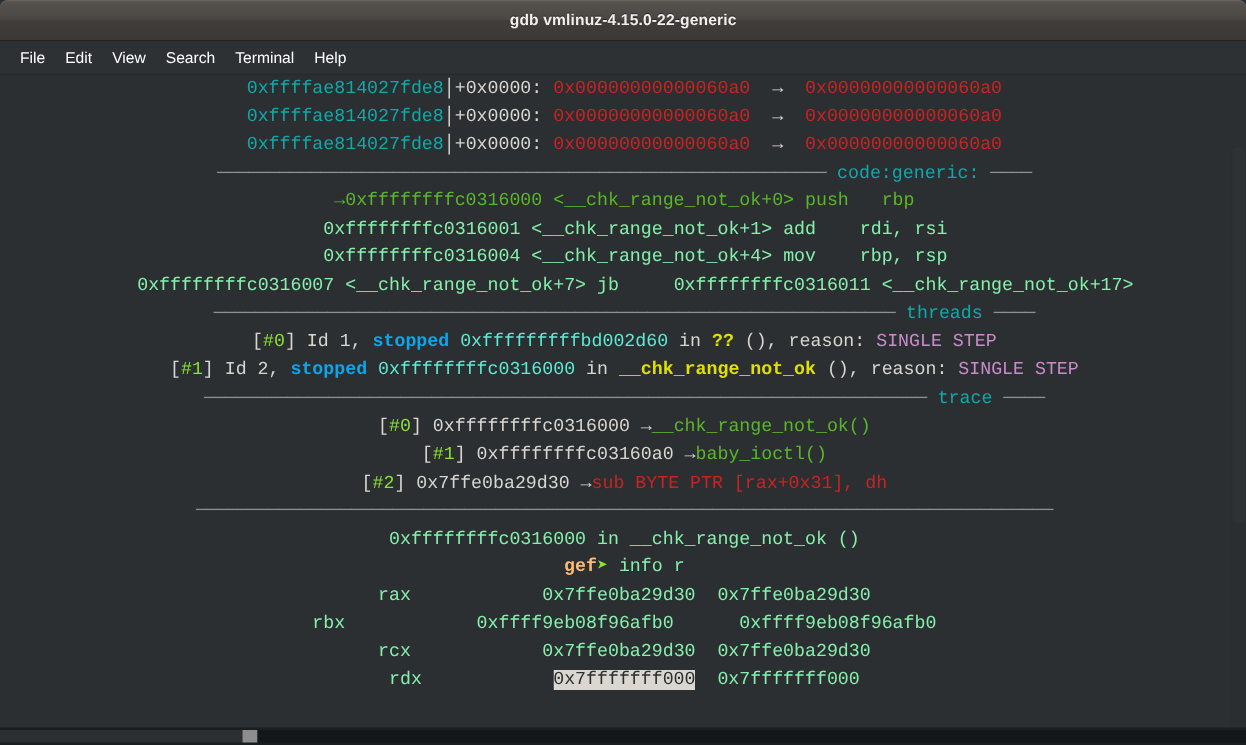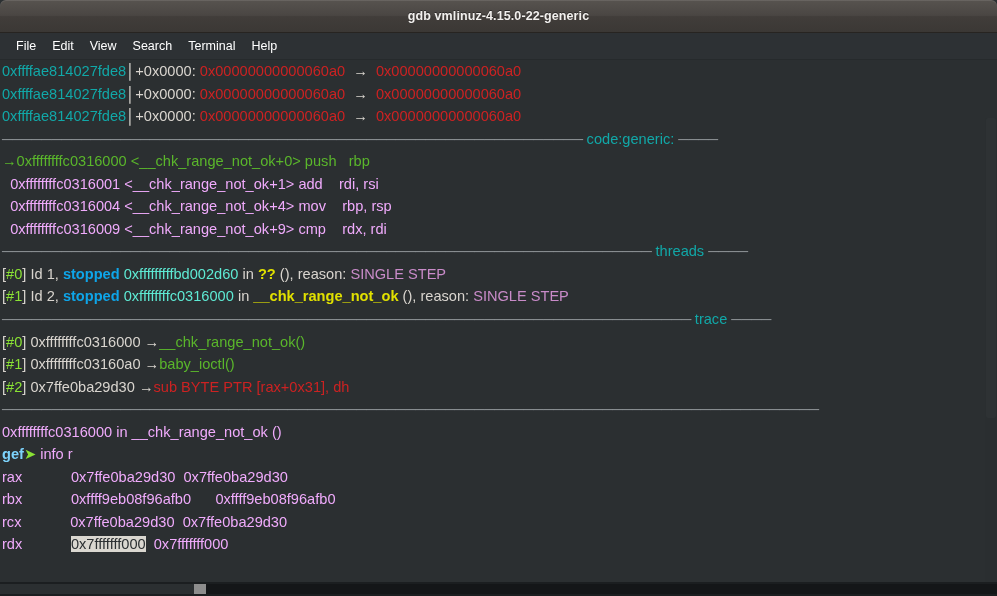--- a/index.html
+++ b/index.html
@@ -66,45 +66,46 @@
     white-space: nowrap;
     cursor: default;
   }
 
   
   #terminal {
     flex: 1 1 auto;
     background: #2b2f31;
     position: relative;
     overflow: hidden;
-    font-family: Liberation Sans, sans-serif;
+    font-family: Liberation Mono, monospace;
     font-size: 14.6px;
     line-height: 22.55px;
     color: #d6d2cc;
     padding: 0;
+    text-align: center;
   }
   .line {
     white-space: pre;
     height: 22.55px;
     line-height: 22.55px;
     padding-left: 2px;
   }
 
   
   .c-teal    { color: #11a8a8; }
   .c-red     { color: #cc2222; }
   .c-redb    { color: #0ea5e9; font-weight: bold; }
   .c-white   { color: #d9d5cf; }
   .c-green2  { color: #5ab62b; }
   .c-lgreen  { color: #8ae234; }
-  .c-lgreenb { color: #7dd3fc; font-weight: bold; }
+  .c-lgreenb { color: #fdba74; font-weight: bold; }
   .c-blue    { color: #5eead4; }
   .c-yellowb { color: #e0e000; font-weight: bold; }
   .c-magenta { color: #c98bc9; }
-  .c-dim     { color: #f0abfc; margin-top: 20px; }
+  .c-dim     { color: #86efac; margin-top: 20px; }
 
   .sel {
     background: #dad7d0;
     color: #2b2f31;
   }
 
   .sep-dash {
     color: #8b9194;
     letter-spacing: -0.5px;
   }
@@ -192,22 +193,22 @@
       <div class="line"><span class="c-teal">0xffffae814027fde8</span><span class="pipe">│</span><span class="c-white">+0x0000:</span> <span class="c-red">0x00000000000060a0</span>  <span class="c-white">→</span>  <span class="c-red">0x00000000000060a0</span></div>
 
       <div class="line"><span class="sep-dash">───────────────────────────────────────────────────────────</span> <span class="sep-label">code:generic:</span> <span class="sep-dash">────</span></div>
 
       <div class="line"><span class="c-green2">→</span><span class="c-green2">0xffffffffc0316000</span> <span class="c-green2">&lt;__chk_range_not_ok+0&gt;</span> <span class="c-green2">push</span>   <span class="c-green2">rbp</span></div>
 
       <div class="line"> <span class="c-dim"> </span><span class="c-dim">0xffffffffc0316001</span> <span class="c-dim">&lt;__chk_range_not_ok+1&gt;</span> <span class="c-dim">add</span>    <span class="c-dim">rdi, rsi</span></div>
 
       <div class="line"> <span class="c-dim"> </span><span class="c-dim">0xffffffffc0316004</span> <span class="c-dim">&lt;__chk_range_not_ok+4&gt;</span> <span class="c-dim">mov</span>    <span class="c-dim">rbp, rsp</span></div>
 
-
-      <div class="line"> <span class="c-dim"> </span><span class="c-dim">0xffffffffc0316009</span> <span class="c-dim">&lt;__chk_range_not_ok+9&gt;</span> <span class="c-dim">cmp</span>    <span class="c-dim">rdx, rdi</span></div>
+      <div class="line"> <span class="c-dim"> </span><span class="c-dim">0xffffffffc0316007</span> <span class="c-dim">&lt;__chk_range_not_ok+7&gt;</span> <span class="c-dim">jb</span>     <span class="c-dim">0xffffffffc0316011 &lt;__chk_range_not_ok+17&gt;</span></div>
+
 
 
       <div class="line"><span class="sep-dash">──────────────────────────────────────────────────────────────────</span> <span class="sep-label">threads</span> <span class="sep-dash">────</span></div>
 
       <div class="line"><span class="c-white">[</span><span class="c-lgreen">#0</span><span class="c-white">] </span><span class="c-white">Id 1,</span> <span class="c-redb">stopped</span> <span class="c-blue">0xfffffffffbd002d60</span> <span class="c-white">in</span> <span class="c-yellowb">??</span> <span class="c-white">(), reason:</span> <span class="c-magenta">SINGLE STEP</span></div>
 
       <div class="line"><span class="c-white">[</span><span class="c-lgreen">#1</span><span class="c-white">] </span><span class="c-white">Id 2,</span> <span class="c-redb">stopped</span> <span class="c-blue">0xffffffffc0316000</span> <span class="c-white">in</span> <span class="c-yellowb">__chk_range_not_ok</span> <span class="c-white">(), reason:</span> <span class="c-magenta">SINGLE STEP</span></div>
 
       <div class="line"><span class="sep-dash">──────────────────────────────────────────────────────────────────────</span> <span class="sep-label">trace</span> <span class="sep-dash">────</span></div>
 

